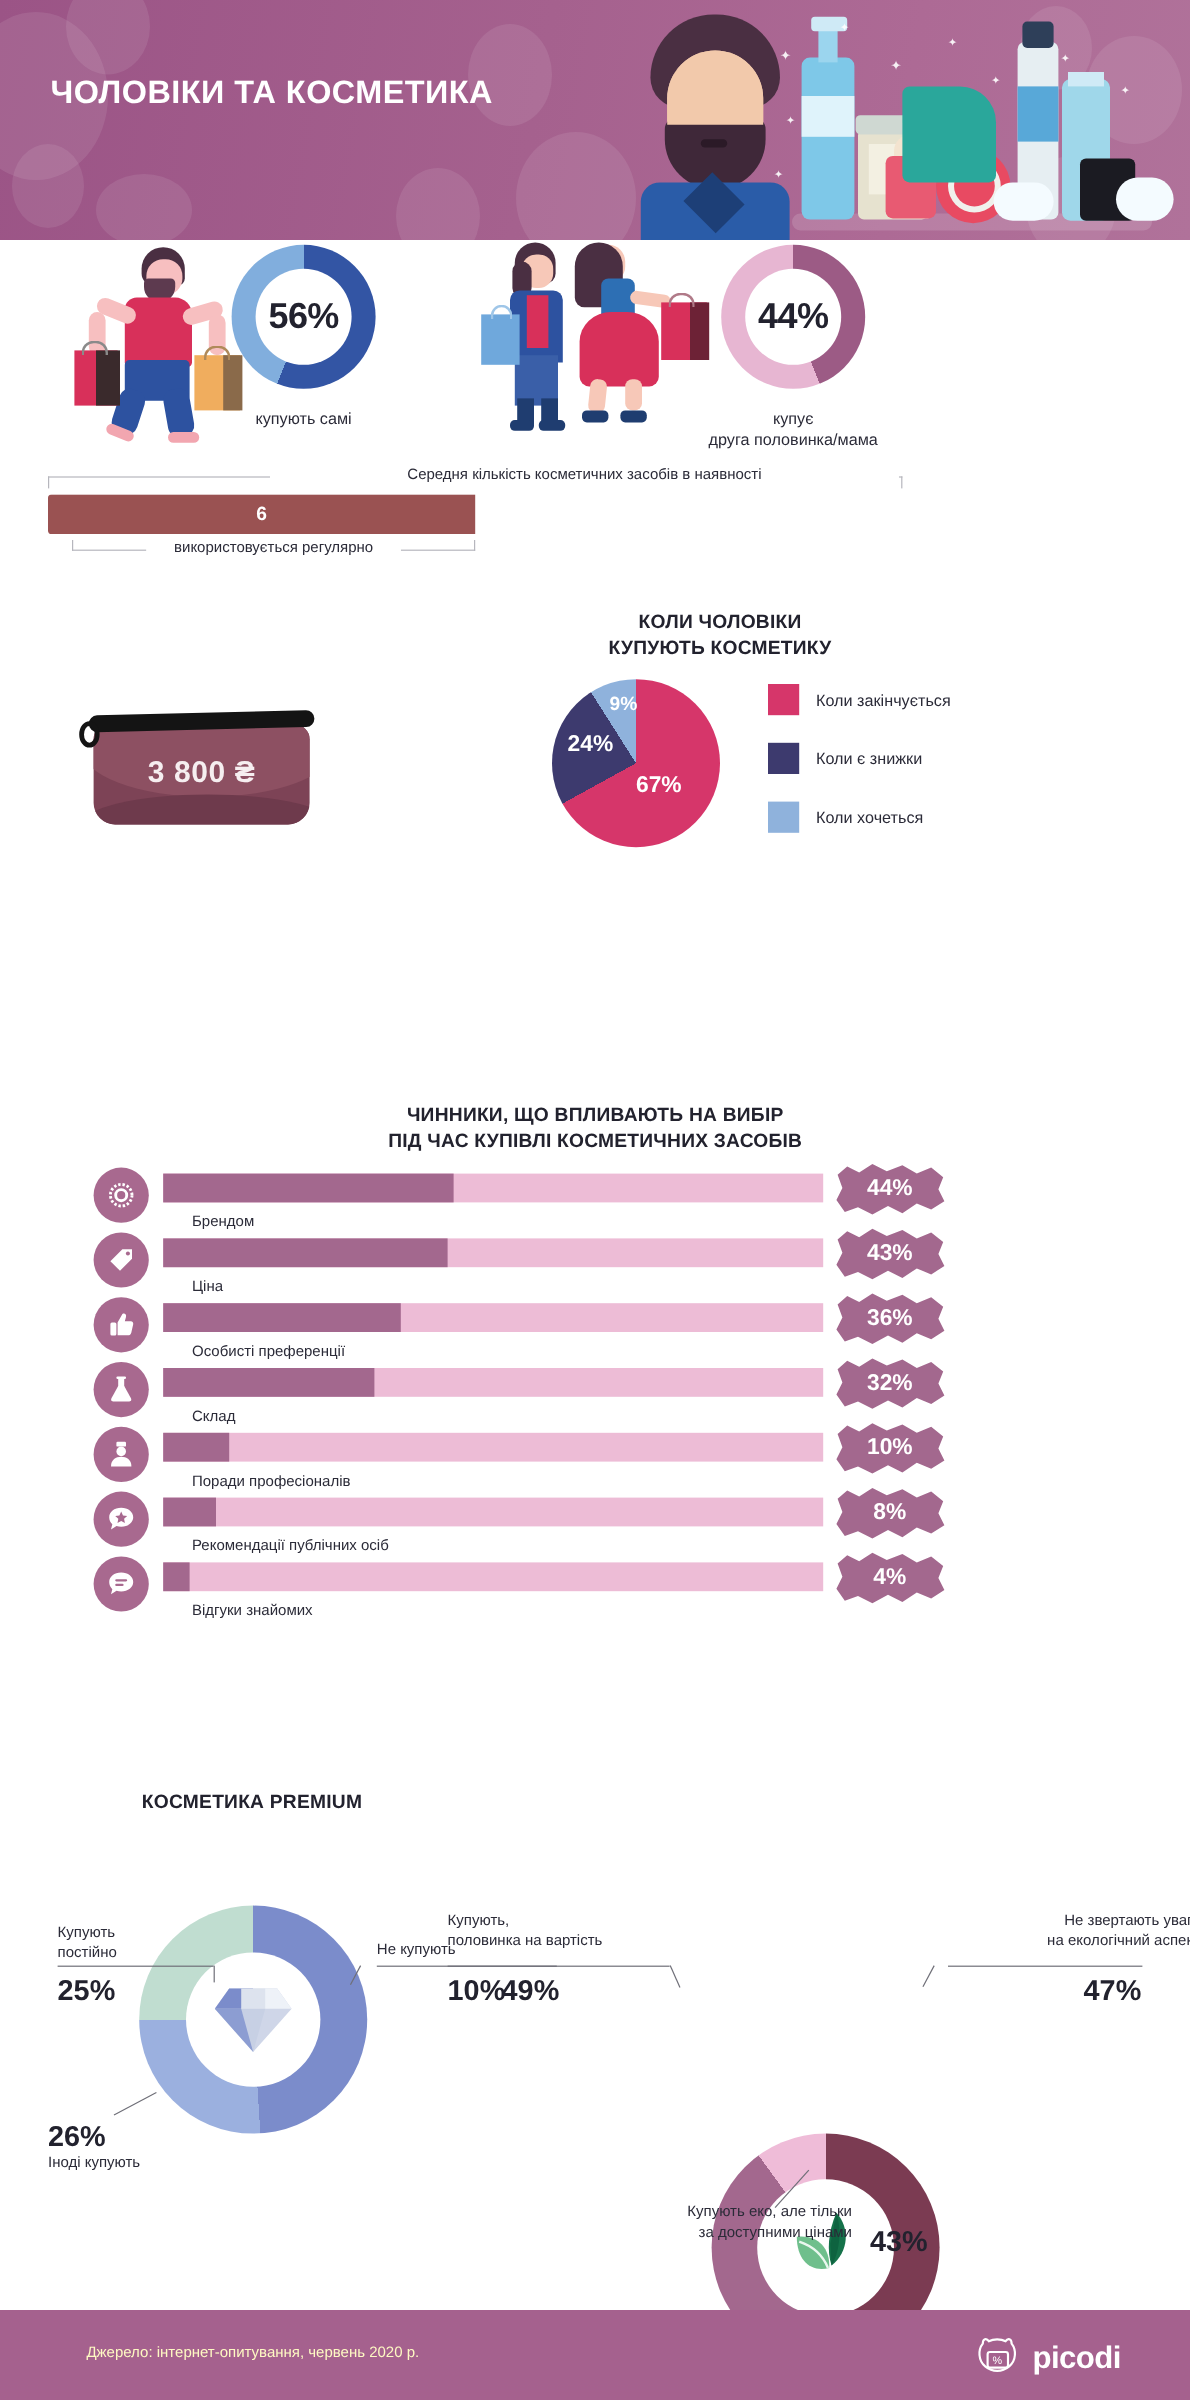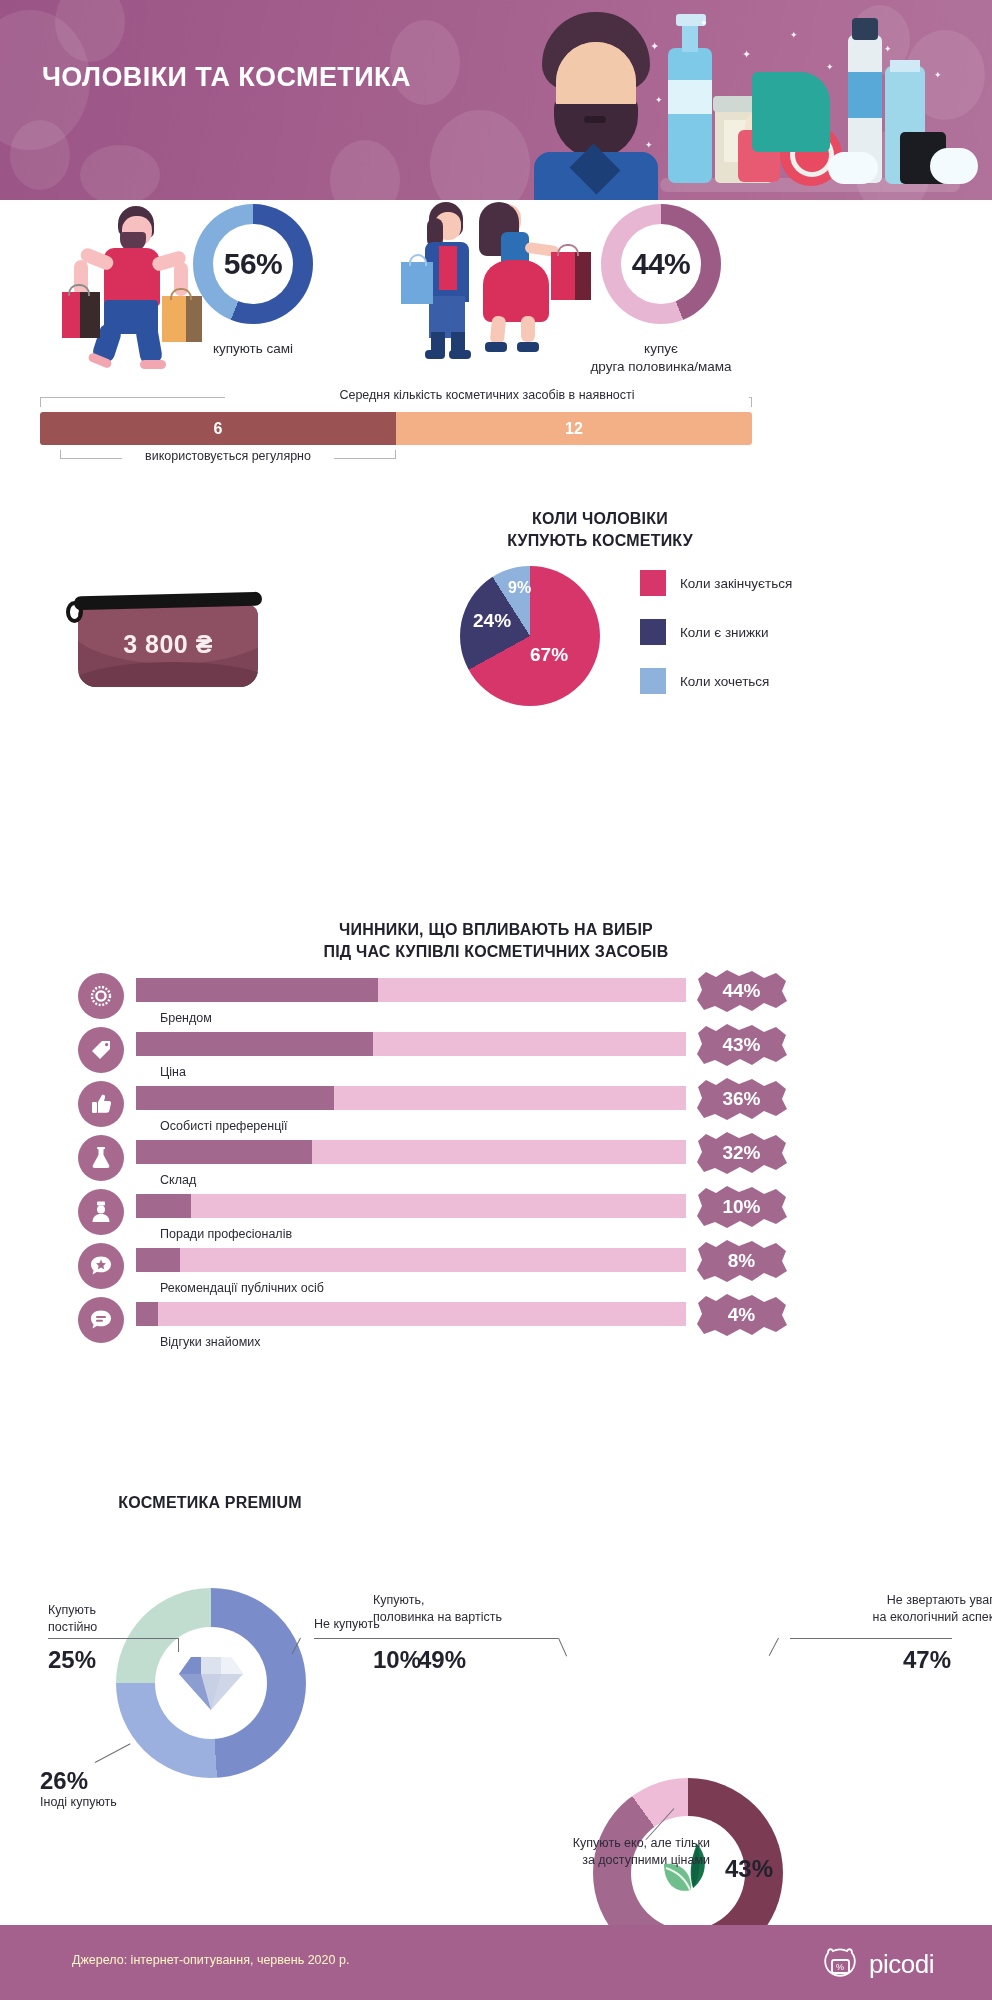--- a/index.html
+++ b/index.html
@@ -114,21 +114,21 @@
   
   .sec5 { position:absolute; left:0; top:1480px; width:992px; height:440px; }
   .cal-lbl { position:absolute; font-size:12.5px; color:#2b2b38; line-height:1.32; }
   .cal-pct { position:absolute; font-size:24px; font-weight:bold; color:#22222e; }
   .leader { position:absolute; background:#6f6f78; }
 
   
   .footer { position:absolute; left:0; top:1925px; width:992px; height:75px; background:#a5618e; }
   .foot-tx { position:absolute; left:72px; top:28px; font-size:12.5px; color:#fef9c3; font-weight:normal;text-align:right;}
   .brand { position:absolute; right:58px; top:22px; display:flex; align-items:center; }
-  .brand-name { font-size:26px; color:#fff; font-weight:normal; letter-spacing:-.5px; margin-left:9px;}
+  .brand-name { font-size:26px; color:#fff; font-weight:bold; letter-spacing:-.5px; margin-left:9px;}
 </style>
 </head>
 <body>
 
 <div class="page">
 
   <div class="header">
     <div class="hdr-grad"></div>
     <div class="bubble" style="left:-30px;top:10px;width:120px;height:140px;"></div>
     <div class="bubble" style="left:55px;top:-18px;width:70px;height:80px;"></div>
@@ -271,23 +271,20 @@
       <div class="ln" style="left:0;width:185px;"></div>
       <div class="tick" style="left:0;"></div>
       <div class="ln" style="left:709px;width:3px;"></div>
       <div class="tick" style="left:711px;"></div>
       <div class="brace-lbl" style="left:185px;width:524px;text-align:center;">Середня кількість косметичних засобів в наявності</div>
     </div>
     <div class="sbar">
       <div class="sbar-seg" style="width:50%;background:#9a5252;">
         <span>6</span>
       </div>
-      <div class="sbar-seg" style="width:50%;background:#f3b086;">
-        <span>12</span>
-      </div>
     </div>
     <div class="brace-bot">
       <div class="ln" style="left:20px;width:62px;"></div>
       <div class="tick" style="left:20px;"></div>
       <div class="ln" style="left:294px;width:62px;"></div>
       <div class="tick" style="left:355px;"></div>
       <div class="brace-lbl" style="left:82px;width:212px;text-align:center;top:1px;">використовується регулярно</div>
     </div>
   </div>
 

